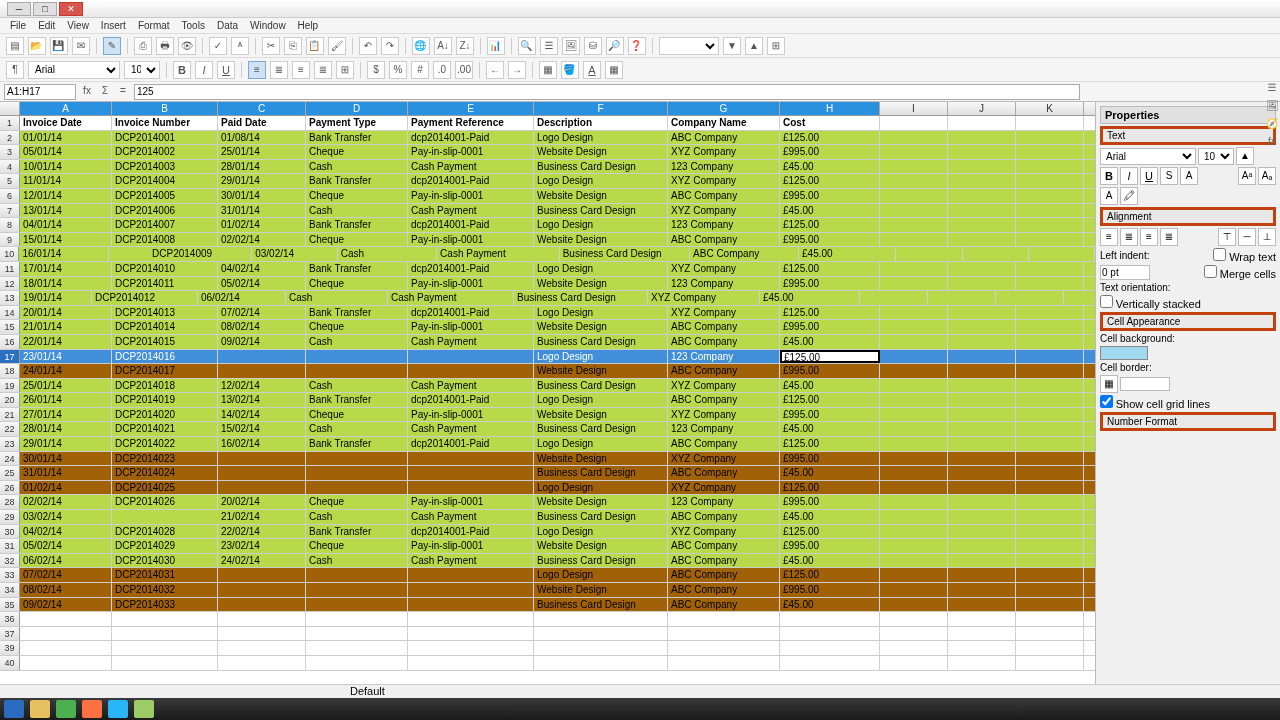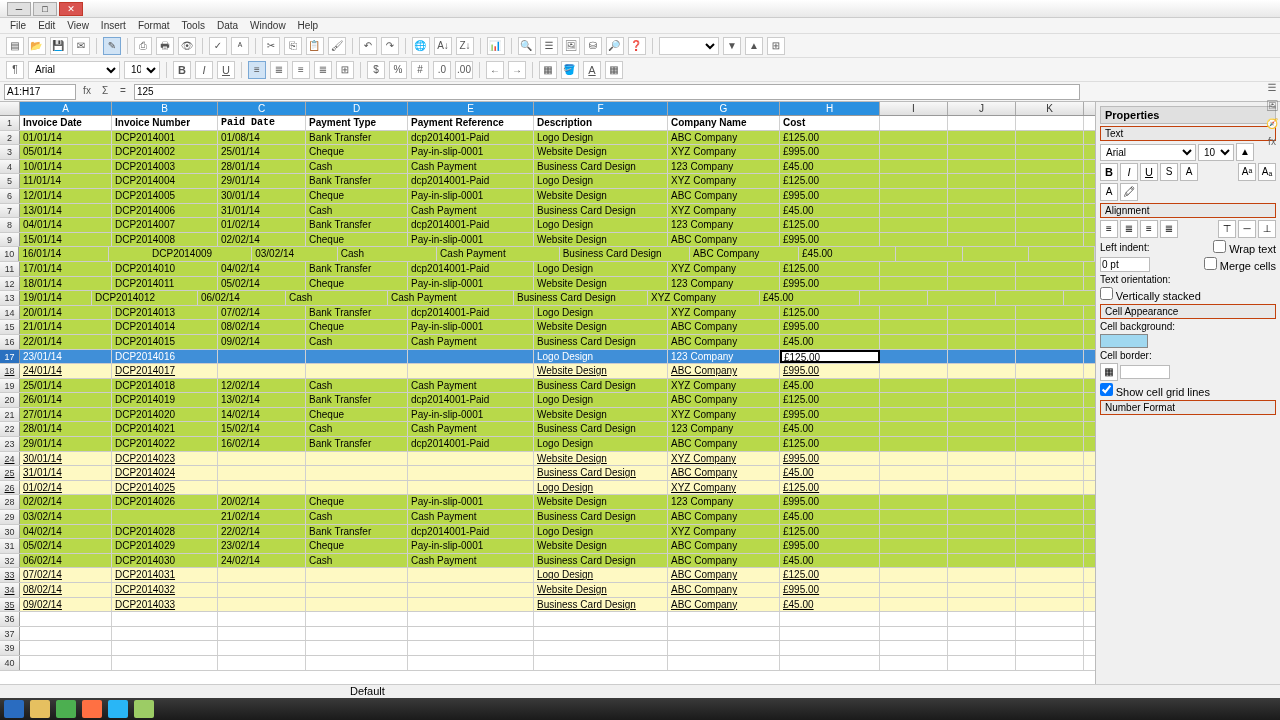--- a/index.html
+++ b/index.html
@@ -25,28 +25,28 @@
 .colhdr { display:flex; height:14px; background:linear-gradient(#f8f8f8,#e0e0e0); border-bottom:1px solid #999; }
 .colhdr .corner { width:20px; border-right:1px solid #aaa; }
 .colhdr .col { border-right:1px solid #aaa; text-align:center; font-size:10px; line-height:14px; color:#333; }
 .colhdr .col.sel { background:#2a90e0; color:#fff; }
 .rows { overflow-y:hidden; }
 .row { display:flex; height:14.6px; border-bottom:1px solid #ccc; }
 .row .rh { width:20px; background:linear-gradient(#f8f8f8,#e0e0e0); border-right:1px solid #999; text-align:center; font-size:9px; line-height:14px; color:#333; }
 .row .cell { border-right:1px solid #d0d0d0; padding-left:3px; font-size:10px; line-height:14.6px; overflow:hidden; white-space:nowrap; color:#000; }
 .row.hdr .cell { font-weight:bold; color:#000; }
 .row.green { background:#b8d94a; }
-.row.blue { background:#fef9c3;text-decoration:underline; }
+.row.blue { background:#a16207; }
 .row.bluesel { background:#408fd8; color:#fff; }
 .row.bluesel .cell { color:#fff; }
 .row.bluesel .rh { background:#2a70c0; color:#fff; }
 .cell.activecell { background:#fff; border:2px solid #000; color:#000 !important; padding-left:2px; line-height:12px; }
 .sidebar { width:185px; background:#f0f0f0; border-left:1px solid #bbb; padding:4px; font-size:10px; }
 .sidebar .sechdr { background:#e0e0e0; padding:2px 4px; font-weight:bold; border:1px solid #bbb; margin-bottom:2px; }
-.sidebar .secsub { background:#e8e8e8; padding:1px 4px; font-size:10px; border:1px solid #c2410c; margin:2px 0; }
+.sidebar .secsub { background:#e8e8e8; padding:1px 4px; font-size:10px; border:3px solid #c2410c; margin:2px 0; }
 .sidebar .row2 { display:flex; gap:2px; margin:2px 0; align-items:center; }
 .sidebar .sbtn { width:18px; height:18px; background:#fff; border:1px solid #bbb; font-size:10px; text-align:center; line-height:16px; }
 .sidebar select, .sidebar input[type=text] { border:1px solid #bbb; background:#fff; font-size:10px; padding:1px; }
 .sidebar label { font-size:10px; }
 .sidebarglyph { position:absolute; right:2px; top:82px; width:12px; }
 .sidebarglyph div { width:12px; height:14px; margin-bottom:4px; font-size:10px; text-align:center; color:#666; }
 .statusbar { position:absolute; bottom:22px; left:0; right:0; height:14px; background:#f0f0f0; border-top:1px solid #ccc; font-size:10px; }
 .taskbar { position:absolute; bottom:0; left:0; right:0; height:22px; background:linear-gradient(#3a3a3a,#1a1a1a); display:flex; align-items:center; padding-left:4px; gap:6px; }
 .taskbar .tbi { width:20px; height:18px; border-radius:2px; }
 </style>
@@ -167,21 +167,21 @@
         <div class="col sel" style="width: 100px;">H</div>
         <div class="col" style="width: 68px;">I</div>
         <div class="col" style="width: 68px;">J</div>
         <div class="col" style="width: 68px;">K</div>
       </div>
     <div class="rows" id="rows">
         <div class="row hdr">
           <div class="rh">1</div>
           <div class="cell" style="width: 92px;">Invoice Date</div>
           <div class="cell" style="width: 106px;">Invoice Number</div>
-          <div class="cell" style="width: 88px; font-family: Liberation Mono, monospace;">Paid Date</div>
+          <div class="cell" style="width: 88px;">Paid Date</div>
           <div class="cell" style="width: 102px;">Payment Type</div>
           <div class="cell" style="width: 126px;">Payment Reference</div>
           <div class="cell" style="width: 134px;">Description</div>
           <div class="cell" style="width: 112px;">Company Name</div>
           <div class="cell" style="width: 100px;">Cost</div>
           <div class="cell" style="width: 68px;"></div>
           <div class="cell" style="width: 68px;"></div>
           <div class="cell" style="width: 68px;"></div>
         </div>
         <div class="row green">

